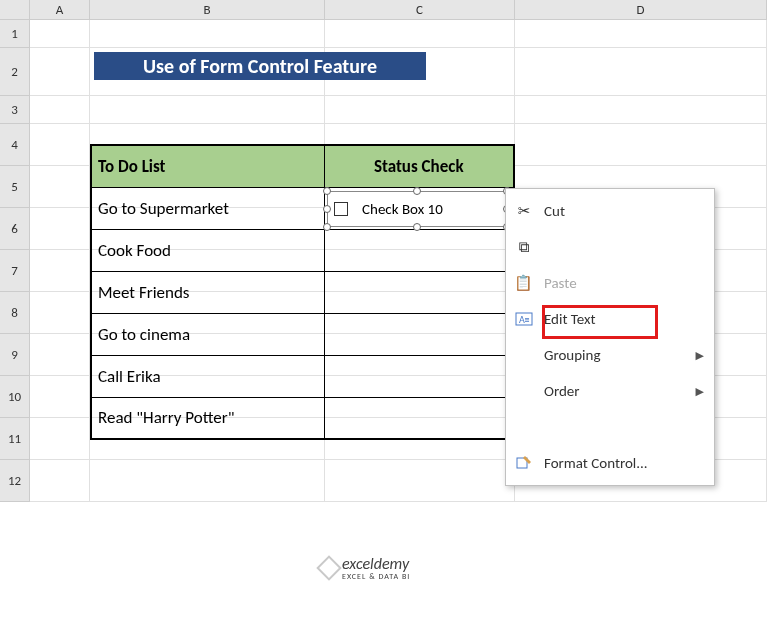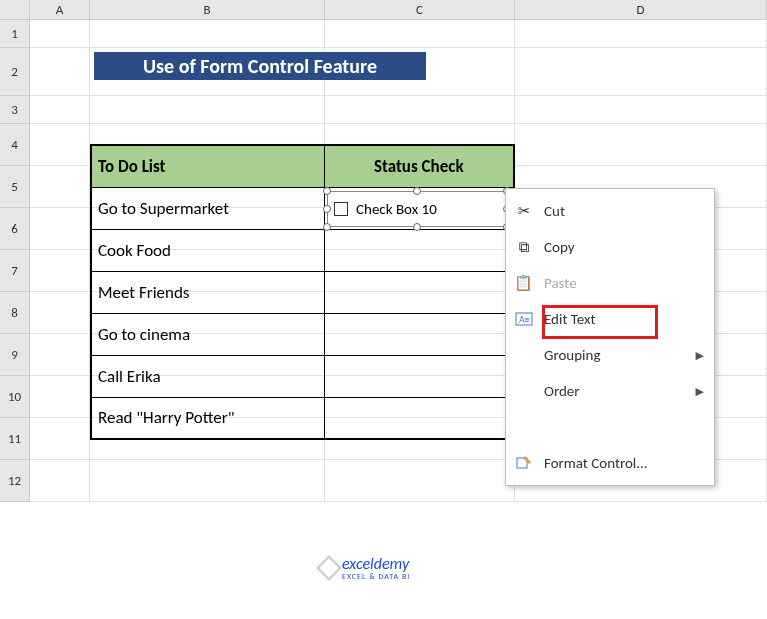--- a/index.html
+++ b/index.html
@@ -102,21 +102,21 @@
       position: absolute;
       left: 327px;
       top: 191px;
       width: 180px;
       height: 36px;
       border: 1px solid #888;
       background: #fff;
       display: flex;
       align-items: center;
       padding-left: 6px;
-      gap: 8px;
+      gap: 14px;
       font-size: 15px;
     }
     .sel-handle {
       position: absolute;
       width: 8px; height: 8px;
       border: 1px solid #666;
       background: #fff;
       border-radius: 50%;
     }
     .h-tl { left: -5px; top: -5px; }
@@ -168,21 +168,21 @@
       width: 116px;
       height: 34px;
       border: 3px solid #e21b1b;
       pointer-events: none;
     }
 
     .watermark {
       position: absolute;
       left: 320px;
       top: 554px;
-      color: #1d4ed8;
+      color: #404040;
       font-size: 16px;
       display: flex;
       align-items: center;
       gap: 4px;
       font-style: italic;
     }
     .watermark .wm-icon {
       width: 18px; height: 18px;
       border: 2px solid #c9c9c9;
       transform: rotate(45deg);
@@ -343,21 +343,20 @@
   <span class="sel-handle h-br"></span>
 </div>
 
 <div class="context-menu">
   <div class="menu-item">
     <span class="mi-icon">✂</span>
     <span class="mi-label"><span>Cut</span></span>
   </div>
   <div class="menu-item">
     <span class="mi-icon">⧉</span>
-    <span class="mi-label"><span>Copy</span></span>
   </div>
   <div class="menu-item disabled">
     <span class="mi-icon">📋</span>
     <span class="mi-label"><span>Paste</span></span>
   </div>
   <div class="menu-item">
     <span class="mi-icon">
       <svg width="18" height="18" viewBox="0 0 18 18">
           <rect x="1" y="3" width="16" height="12" fill="none" stroke="#4a7ac7"></rect>
           <text x="4" y="13" font-size="10" fill="#4a7ac7">A≡</text>

